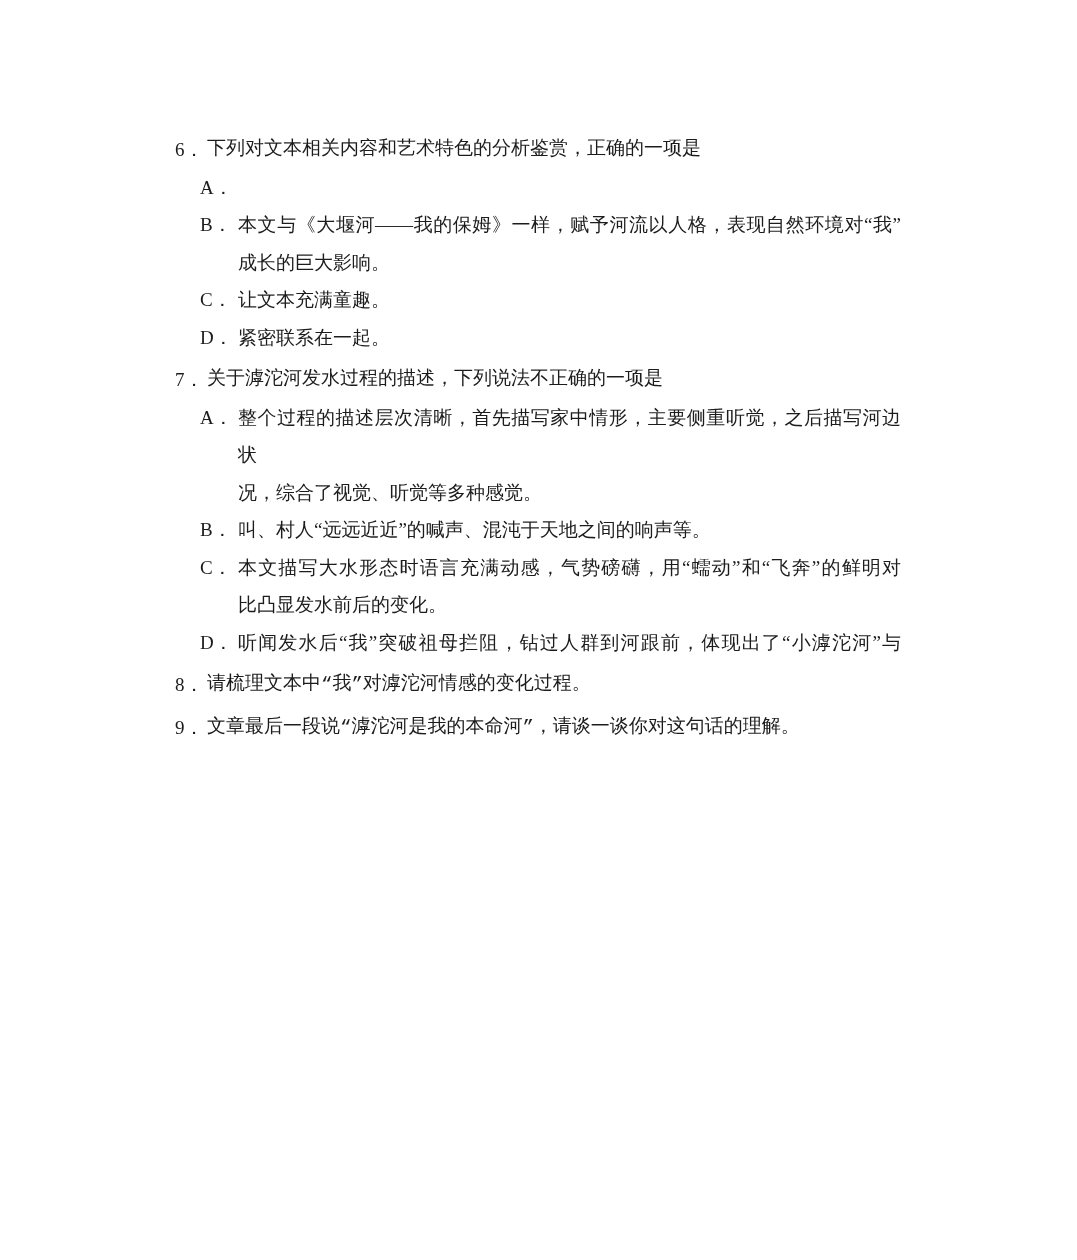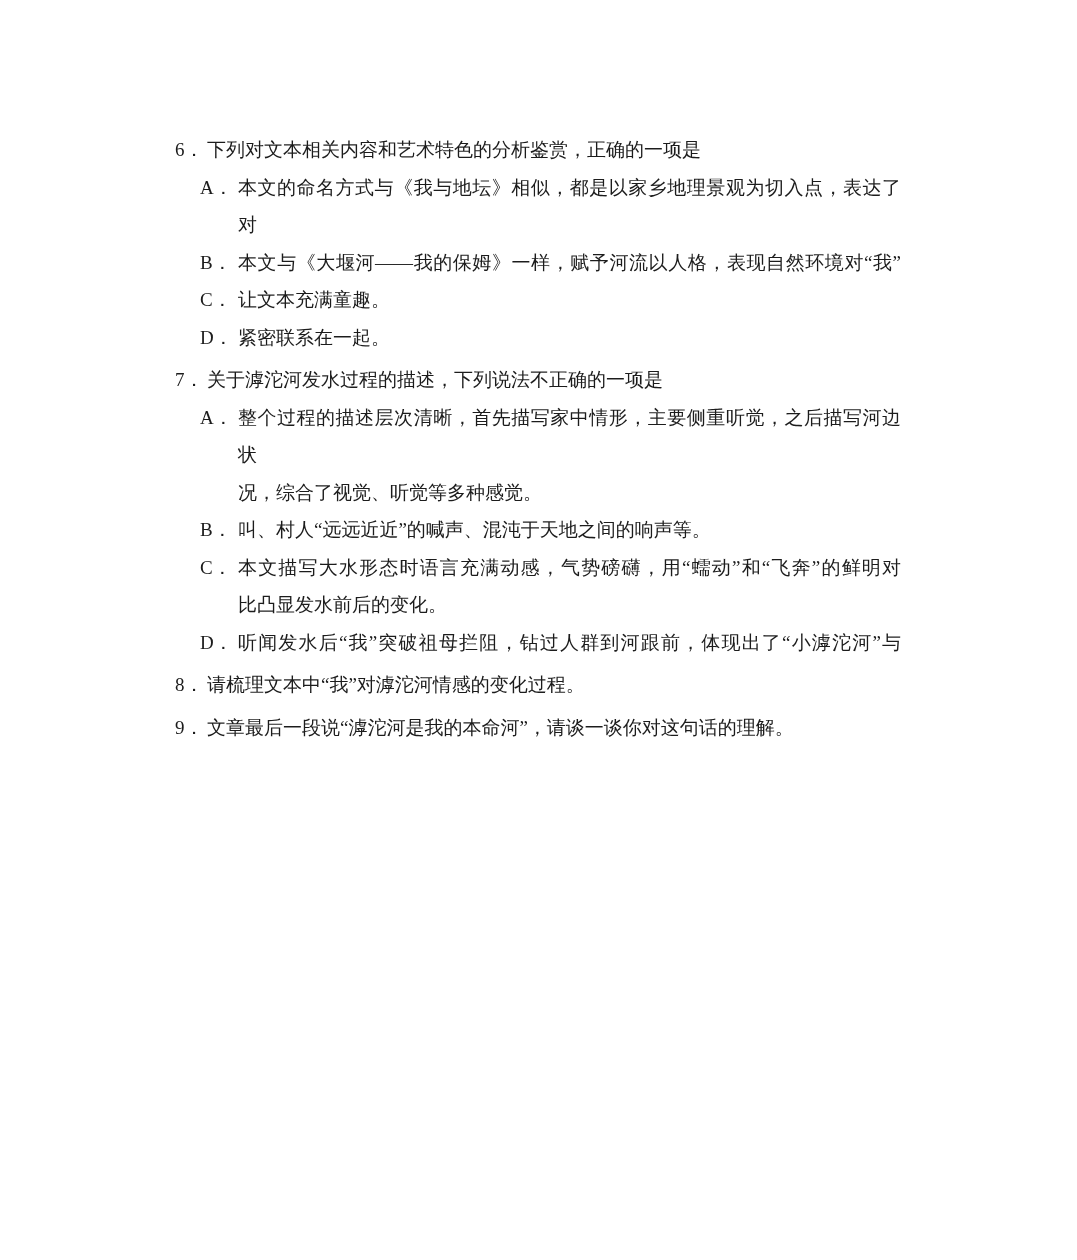--- a/index.html
+++ b/index.html
@@ -25,21 +25,21 @@
     width: 727px;
   }
   .question { margin-top: 5px; }
   .question:first-child { margin-top: 0; }
 
   .stem-row { display: flex; align-items: flex-start; }
   .q-num {
     width: 32px;
     flex-shrink: 0;
   }
-  .stem-text { flex: 1; }
+  .stem-text { flex: 1; font-family: Liberation Mono, monospace; }
 
   .options { margin-left: 25px; }
   .option { display: flex; align-items: flex-start; }
   .opt-label {
     width: 38px;
     flex-shrink: 0;
   }
   .opt-lines { width: 663px; }
   .opt-line { line-height: 37.5px; }
   .opt-line.justify {
@@ -55,27 +55,27 @@
 
     <div class="question">
       <div class="stem-row">
         <span class="q-num">6．</span>
         <span class="stem-text">下列对文本相关内容和艺术特色的分析鉴赏，正确的一项是</span>
       </div>
       <div class="options">
         <div class="option">
           <span class="opt-label">A．</span>
           <div class="opt-lines">
-            <div class="opt-line justify">本文的命名方式与《我与地坛》相似，都是以家乡地理景观为切入点，表达了对</div>
           </div>
         </div>
         <div class="option">
           <span class="opt-label">B．</span>
           <div class="opt-lines">
             <div class="opt-line justify">本文与《大堰河——我的保姆》一样，赋予河流以人格，表现自然环境对“我”</div>
+            <div class="opt-line">成长的巨大影响。</div>
           </div>
         </div>
         <div class="option">
           <span class="opt-label">C．</span>
           <div class="opt-lines">
             <div class="opt-line">让文本充满童趣。</div>
           </div>
         </div>
         <div class="option">
           <span class="opt-label">D．</span>

